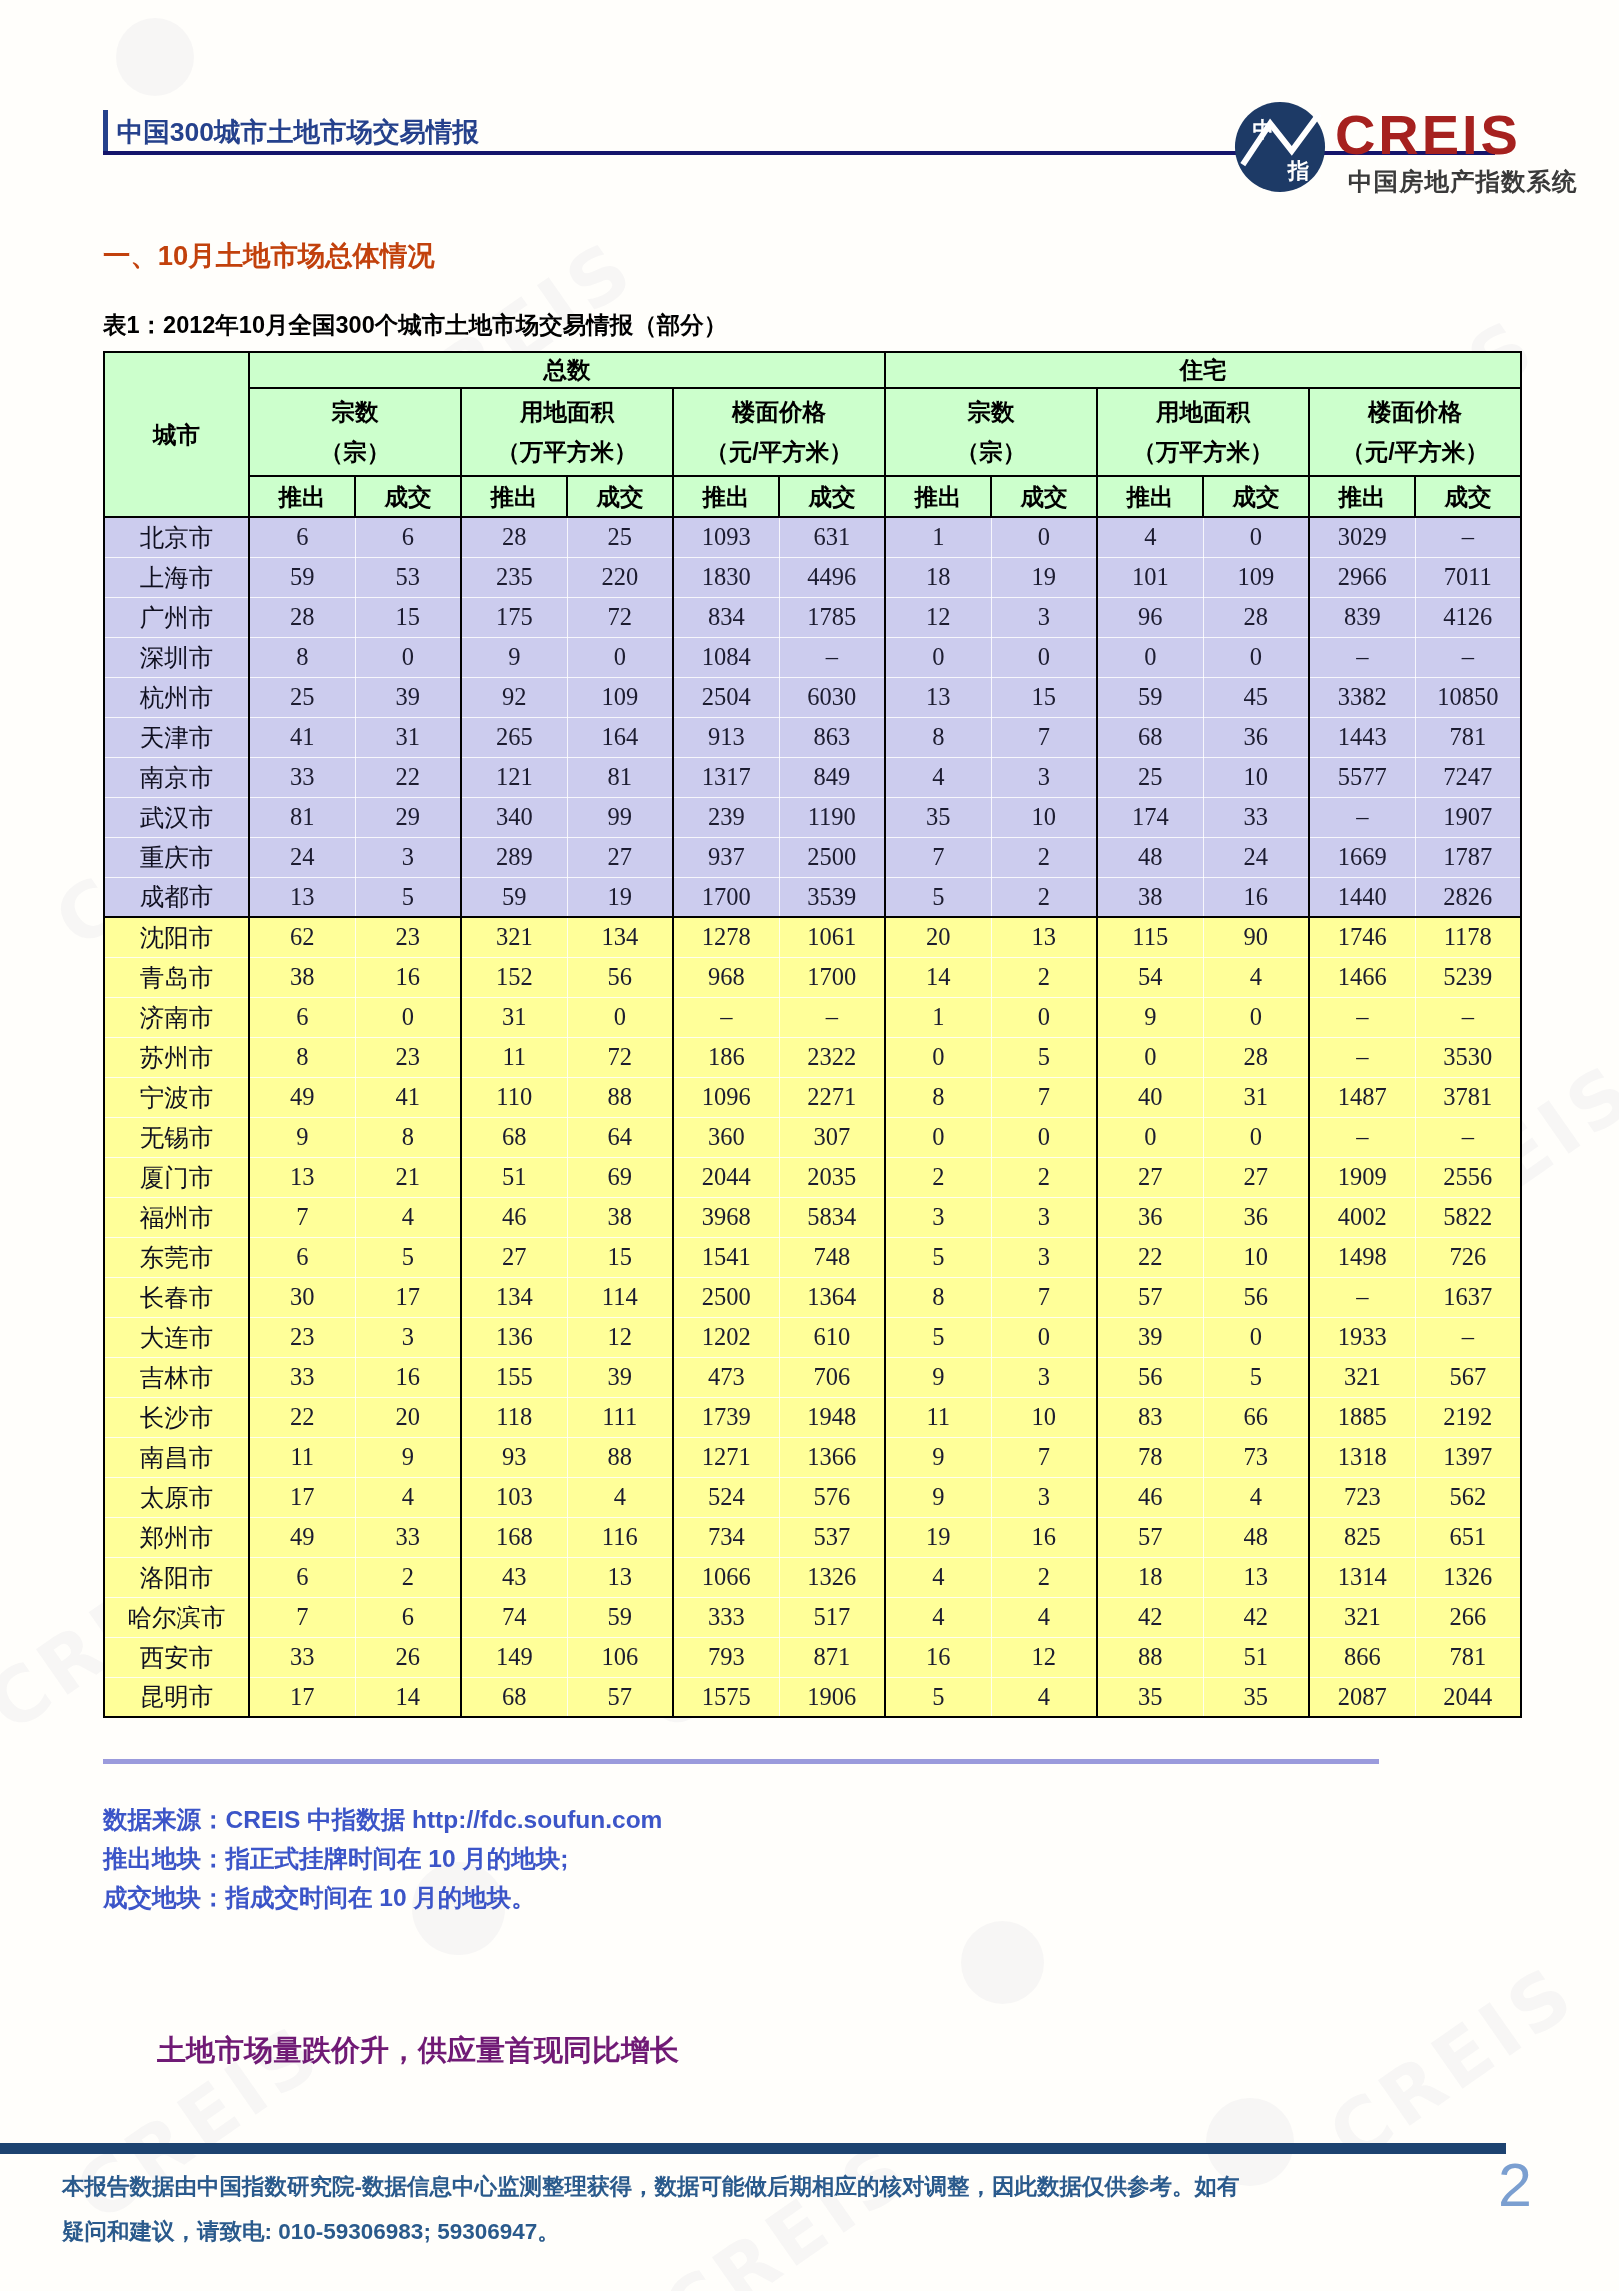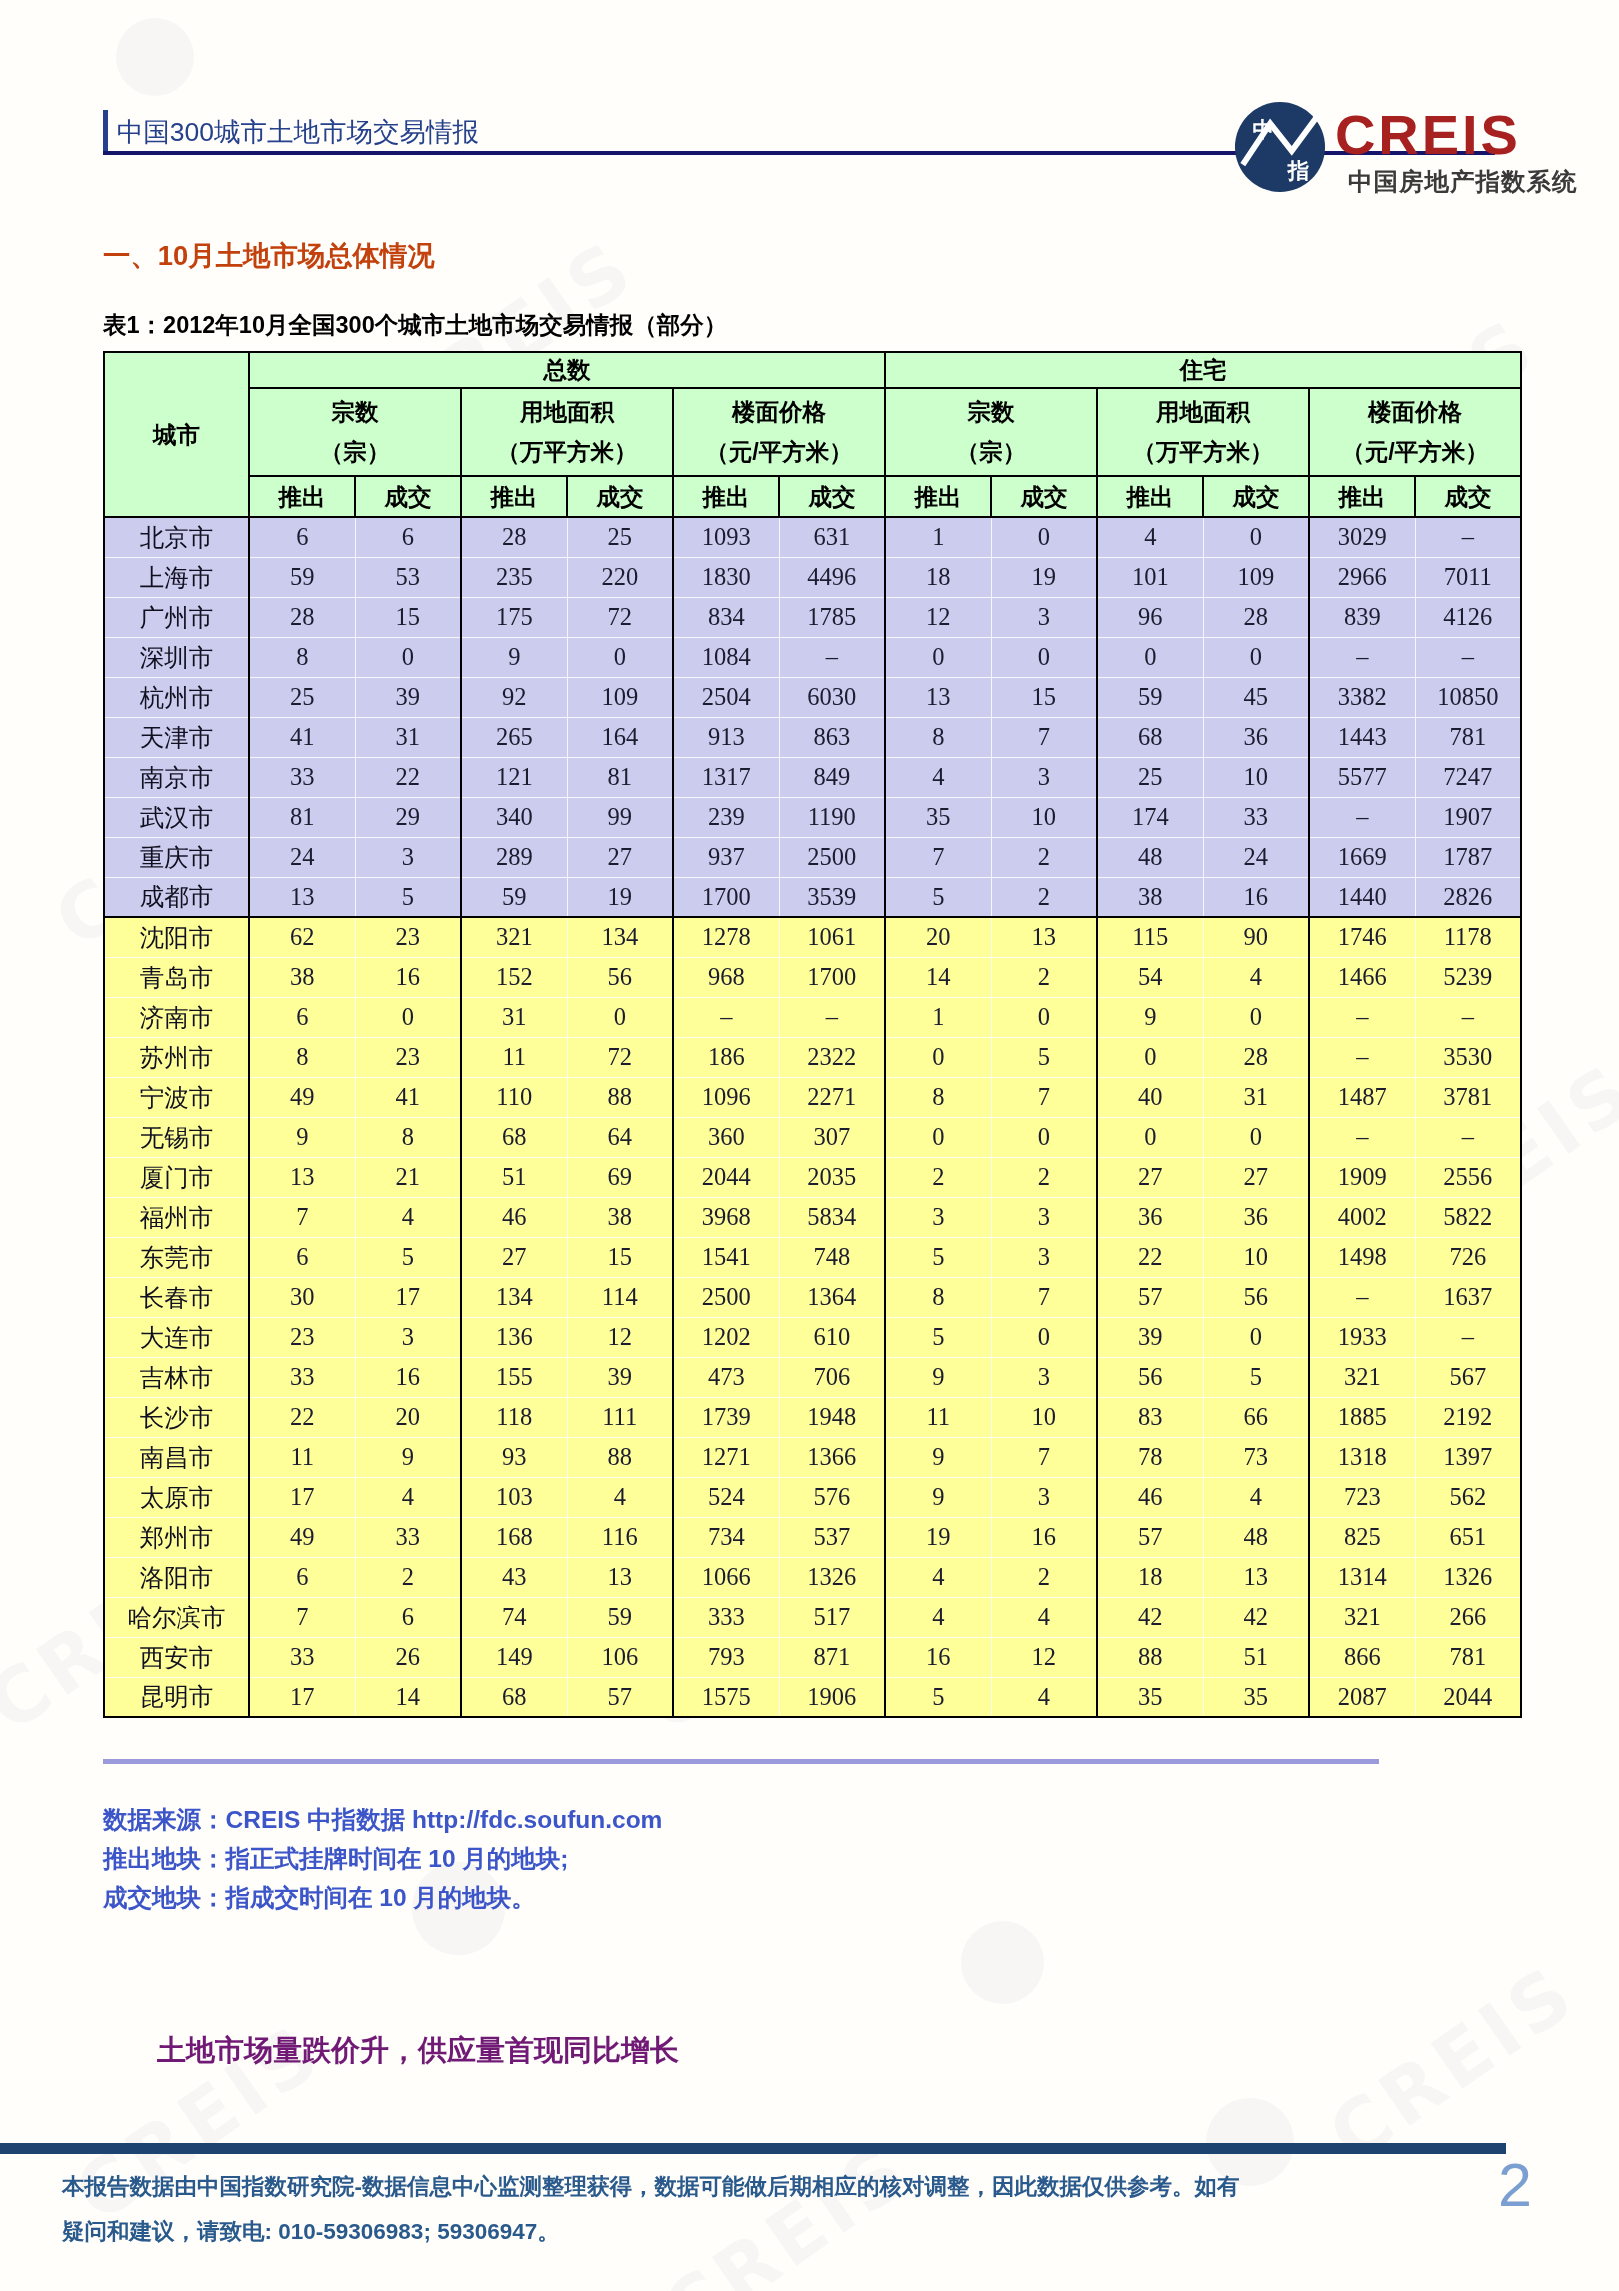--- a/index.html
+++ b/index.html
@@ -22,21 +22,21 @@
   .wm-circle {
     position:absolute; border-radius:50%;
     background:rgba(140,145,165,0.07); pointer-events:none;
   }
 
   
   .doc-title {
     position:absolute; left:103px; top:110px;
     border-left:5.9px solid var(--title-blue,#25418c);
     padding-left:8.8px; height:45px; line-height:45px;
-    font-size:26.5px; font-weight:normal; color:var(--title-blue,#25418c);text-align:right;
+    font-size:26.5px; font-weight:bold; color:var(--title-blue,#25418c);text-align:right;
   }
   .header-rule {
     position:absolute; left:103px; top:151px; width:1392px; height:3.9px;
     background:var(--rule-navy,#15156b);
   }
   .logo-mark { position:absolute; left:1233px; top:100px; width:94px; height:94px; }
   .brand {
     position:absolute; left:1335px; top:102px;
     font-size:56px; font-weight:bold; letter-spacing:2.9px;
     color:var(--brand-red,#a6211f);

